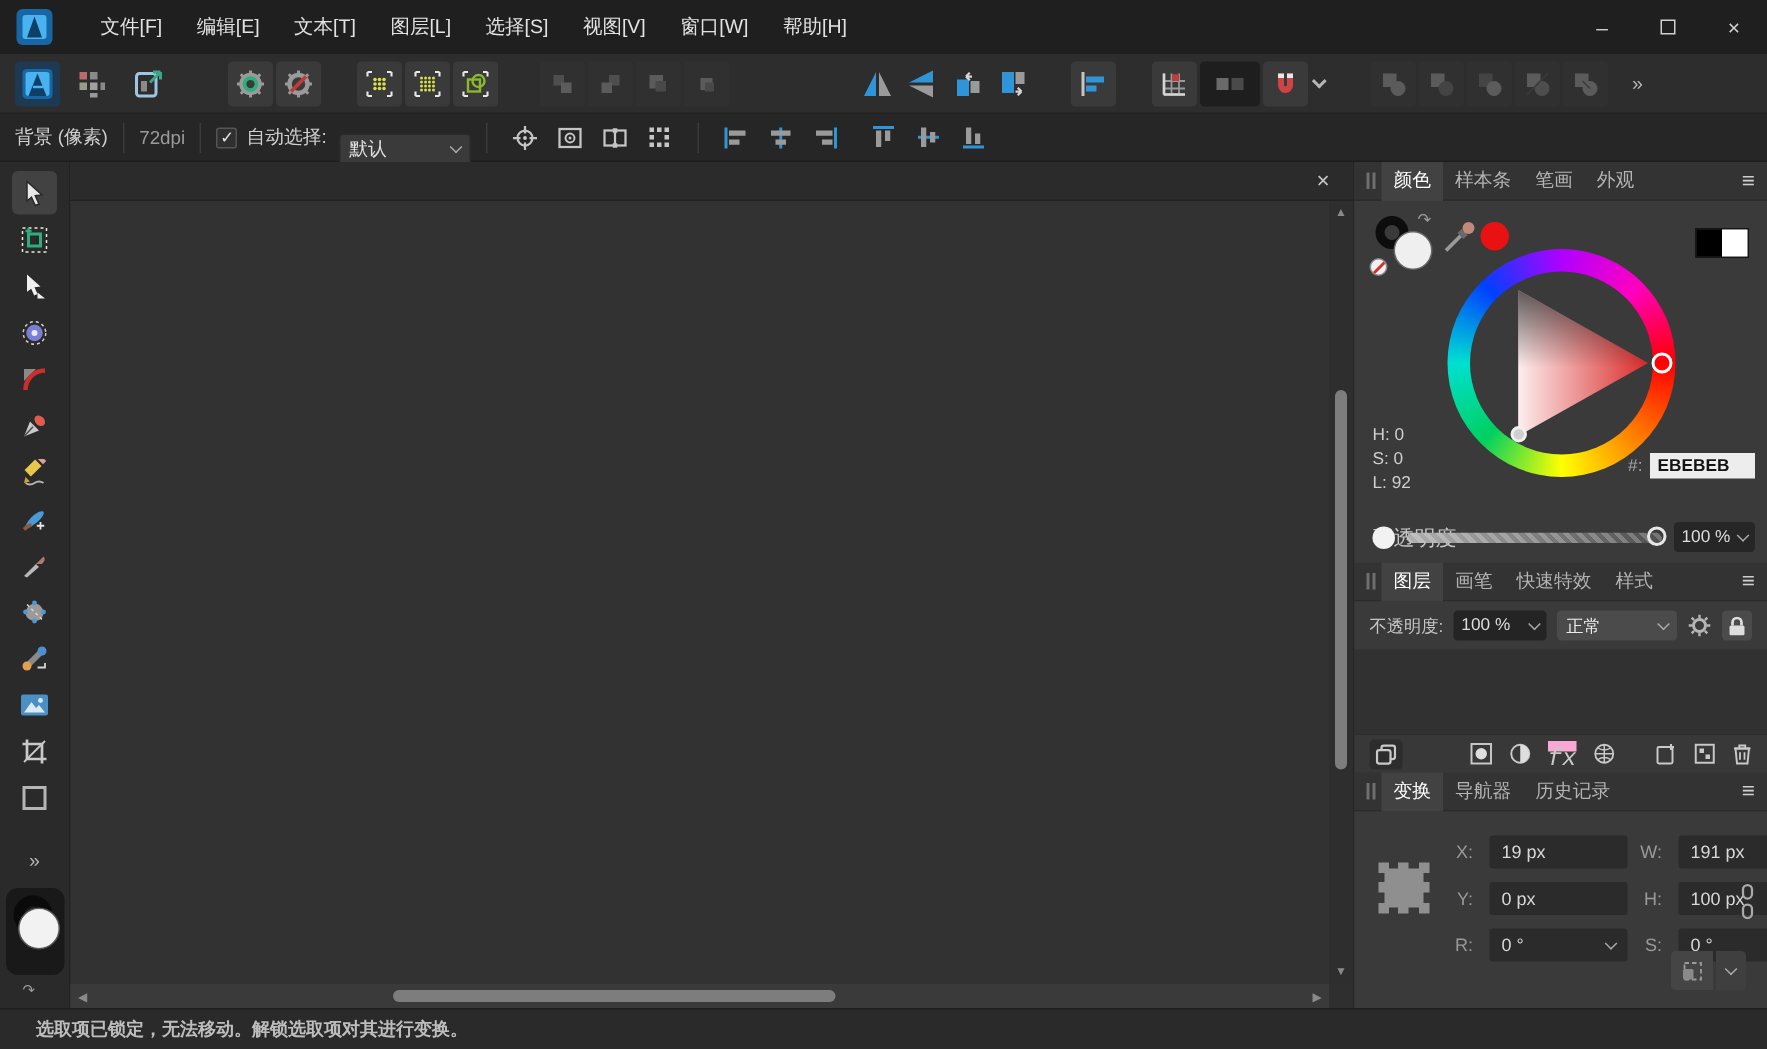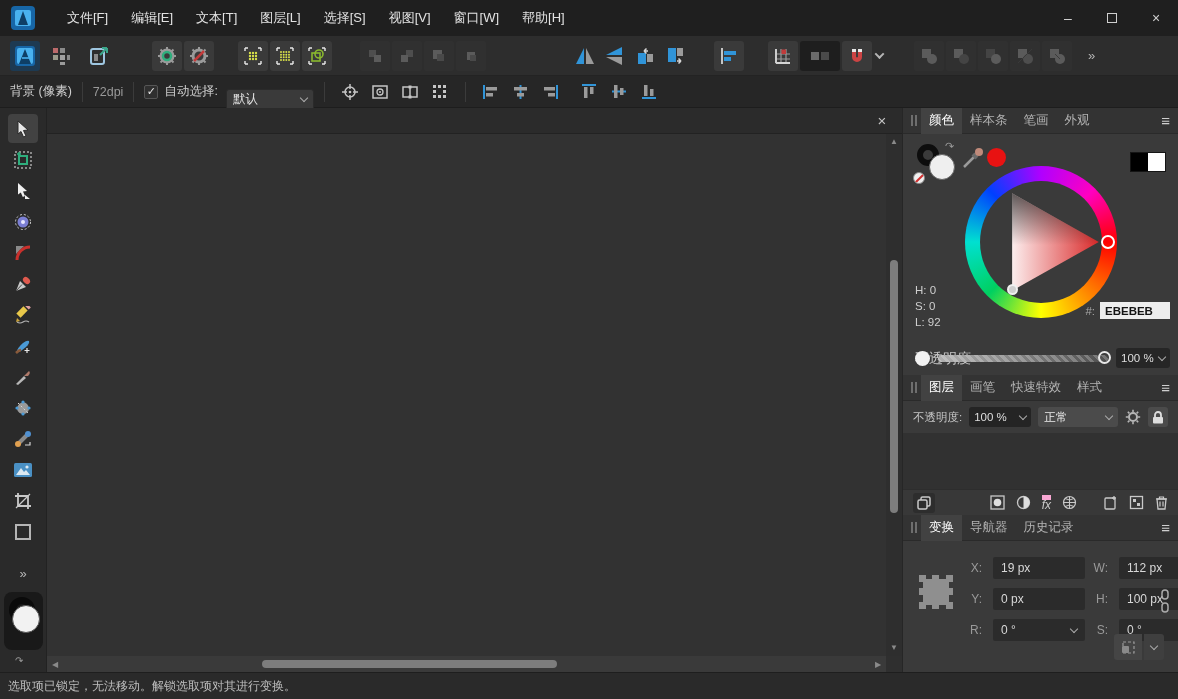--- a/index.html
+++ b/index.html
@@ -140,41 +140,41 @@
   .ldrop2 { flex:1; height:20px; background:#4b4b4b; border-radius:3px; display:flex; align-items:center;
     justify-content:space-between; padding:0 6px; color:#eaeaea; }
   .locktile { width:20px; height:20px; background:#4b4b4b; border-radius:3px; display:flex;
     align-items:center; justify-content:center; }
   .layerlist { flex:1; background:#313131; }
   .layerfoot { height:26px; background:#383838; display:flex; align-items:center; padding:0 10px; gap:11px;
     border-top:1px solid #2d2d2d; }
   .foottile { width:22px; height:20px; background:#2d2d2d; border-radius:3px; display:flex;
     align-items:center; justify-content:center; }
   .fspacer { flex:1; }
-  .fxtext { font-size:12px; color:#c9c9c9; border-top:5px solid #f9a8d4; line-height:11px; font-style:italic; }
+  .fxtext { font-size:16px; color:#c9c9c9; border-top:7px solid #f9a8d4; line-height:11px; font-style:italic;font-family:Liberation Mono, monospace; }
 
   
   .transbody { position:relative; flex:1; background:#3a3a3a; }
   .anchor { position:absolute; left:16px; top:34px; width:34px; height:34px; }
   .anchor .sq { position:absolute; left:4px; top:4px; right:4px; bottom:4px; background:#8f8f8f; }
   .anchor i { position:absolute; width:7px; height:7px; background:#8f8f8f; }
   .tgrid { position:absolute; left:64px; top:16px; display:grid; grid-template-columns:20px 92px 22px 92px;
     grid-row-gap:9px; align-items:center; font-size:12px; color:#9a9a9a; }
   .tgrid .lab { text-align:right; padding-right:5px; }
   .tfield { height:22px; background:#2b2b2b; border-radius:2px; display:flex; align-items:center;
     padding:0 8px; color:#d8d8d8; justify-content:space-between; }
   .linkicon { position:absolute; right:8px; top:48px; }
   .shearbtn { position:absolute; right:36px; bottom:12px; width:28px; height:26px; background:#454545;
     border-radius:3px 0 0 3px; display:flex; align-items:center; justify-content:center; }
   .shearchev { position:absolute; right:14px; bottom:12px; width:20px; height:26px; background:#3f3f3f;
     border-radius:0 3px 3px 0; display:flex; align-items:center; justify-content:center; }
 
   
   .statusbar { height:27px; background:#2a2a2a; border-top:1px solid #1e1e1e; display:flex;
-    align-items:center; padding-left:8px; font-size:12px; color:#bdbdbd; }
+    align-items:center; padding-left:24px; font-size:12px; color:#bdbdbd;font-weight:bold; }
 </style>
 </head>
 <body>
 
 <div class="titlebar">
   <div class="applogo"></div>
   <div class="menus">
     <span>文件[F]</span>
     <span>编辑[E]</span>
     <span>文本[T]</span>
@@ -789,21 +789,21 @@
             <i style="left:13px;bottom:0;"></i>
             <i style="right:0;bottom:0;"></i>
         </div>
         <div class="tgrid" style="grid-column-gap:6px;">
           <span class="lab">X:</span>
           <div class="tfield">
               <span>19 px</span>
             </div>
           <span class="lab">W:</span>
           <div class="tfield">
-              <span>112 px</span>
+              <span>191 px</span>
             </div>
 
           <span class="lab">Y:</span>
           <div class="tfield">
               <span>0 px</span>
             </div>
           <span class="lab">H:</span>
           <div class="tfield">
               <span>100 px</span>
             </div>

